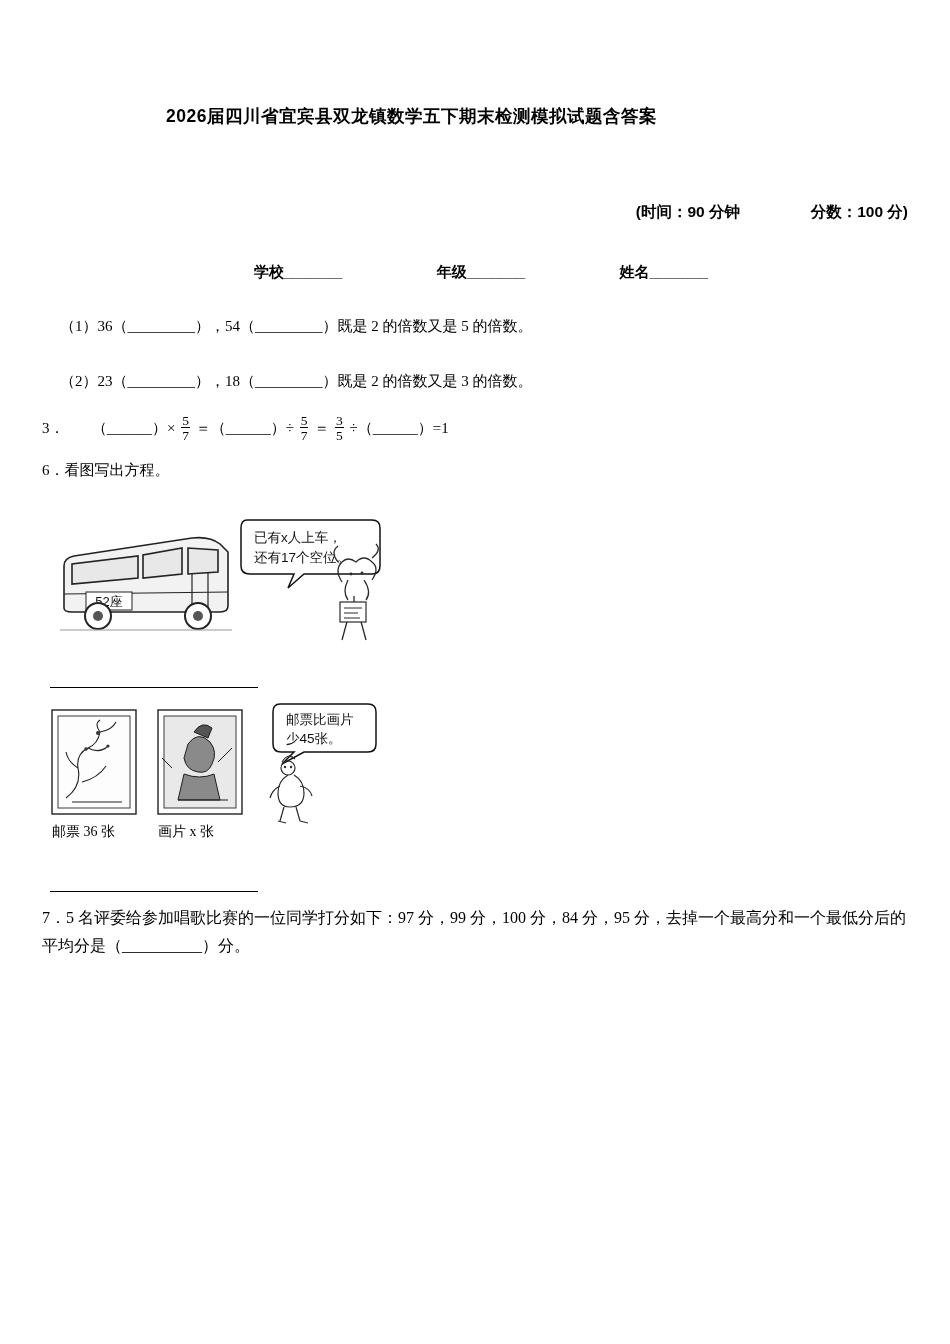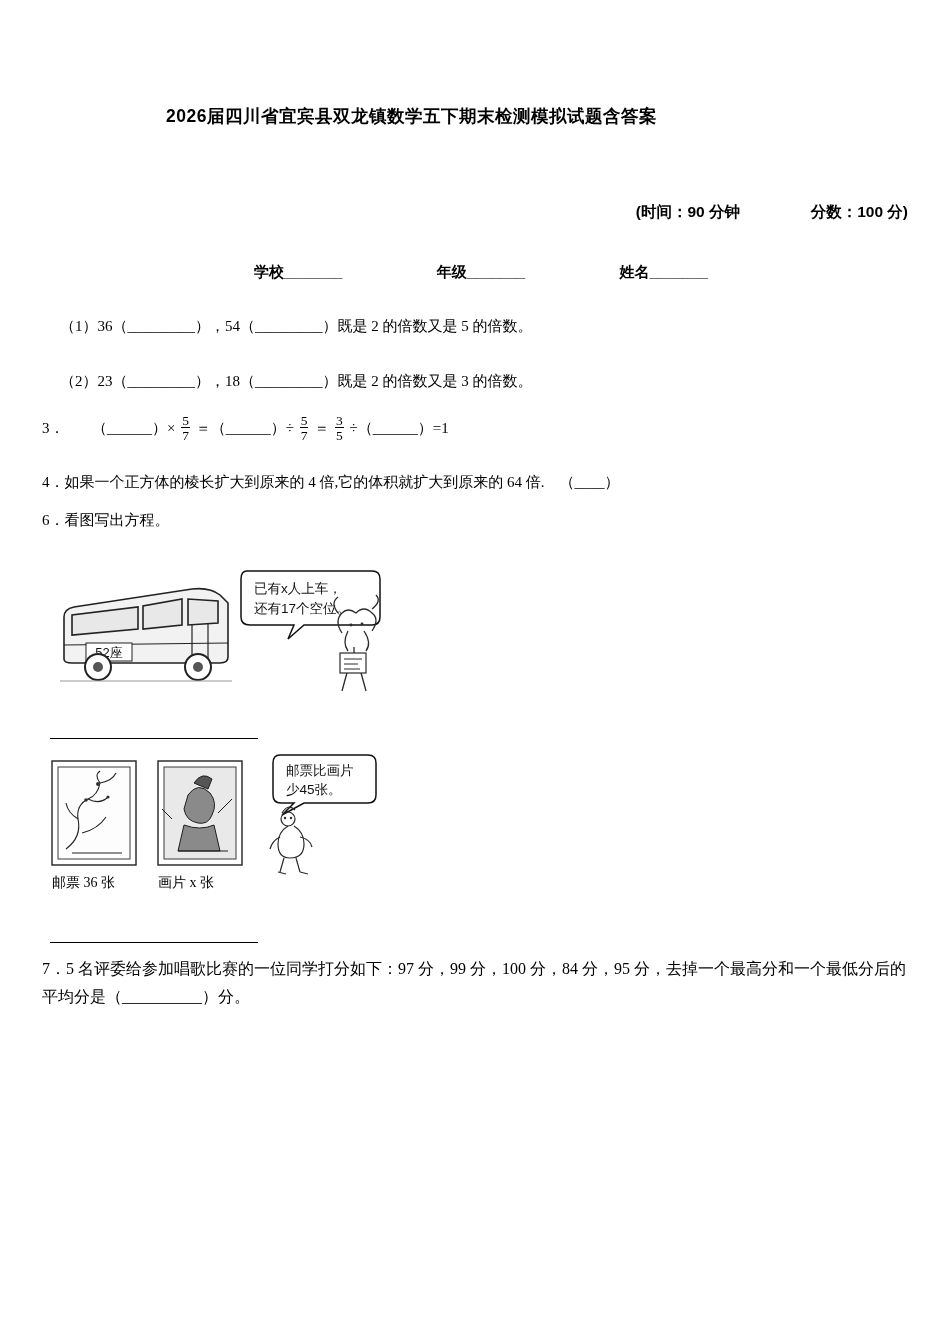--- a/index.html
+++ b/index.html
@@ -165,23 +165,20 @@
       <span class="den">7</span>
     </span>
     <span>＝</span>
     <span class="frac">
       <span class="numr">3</span><br>
       <span class="den">5</span>
     </span>
     <span>÷（______）=1</span>
   </div>
 
-  <div class="q" style="margin-top:26px">
-    <span class="num">4．</span><span>如果一个正方体的棱长扩大到原来的 4 倍,它的体积就扩大到原来的 64 倍.　（____）</span>
-  </div>
 
 
   <div class="q">
     <span class="num">6．</span><span>看图写出方程。</span>
   </div>
 
   <div class="figure-bus">
     <svg width="560" height="168" viewBox="0 0 560 168">
 
       <g stroke="#222" fill="none" stroke-width="1.6">

